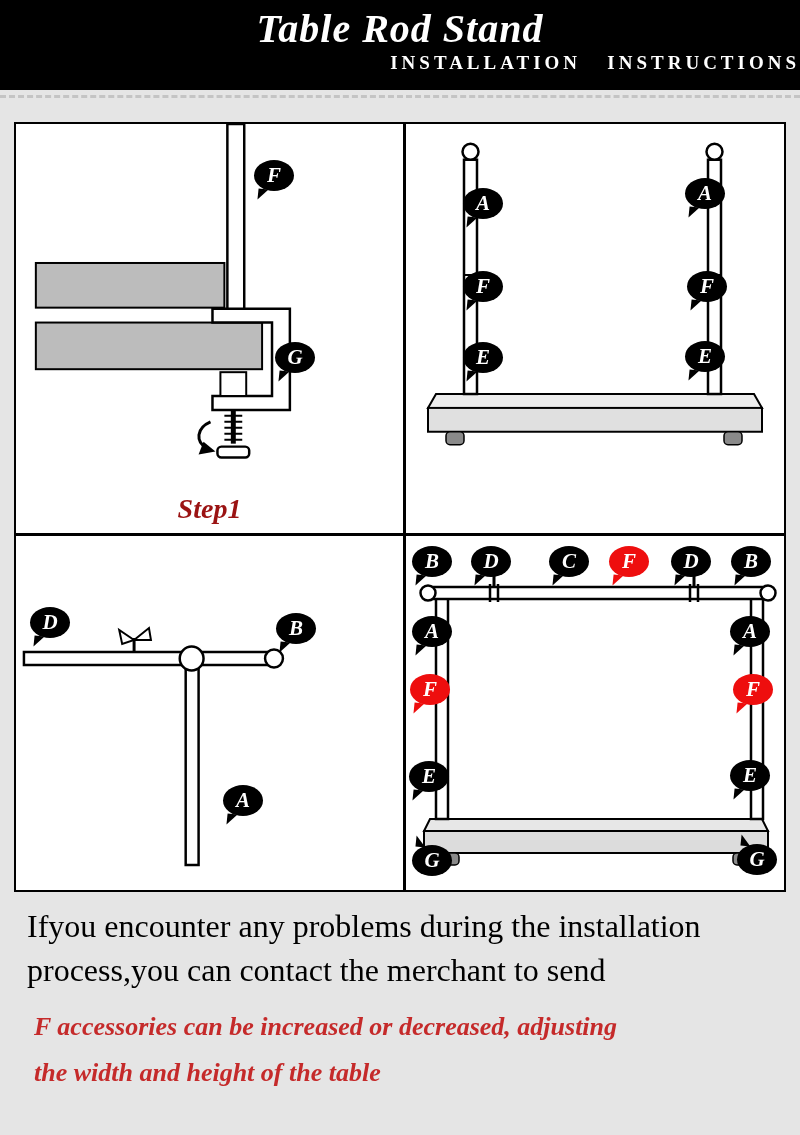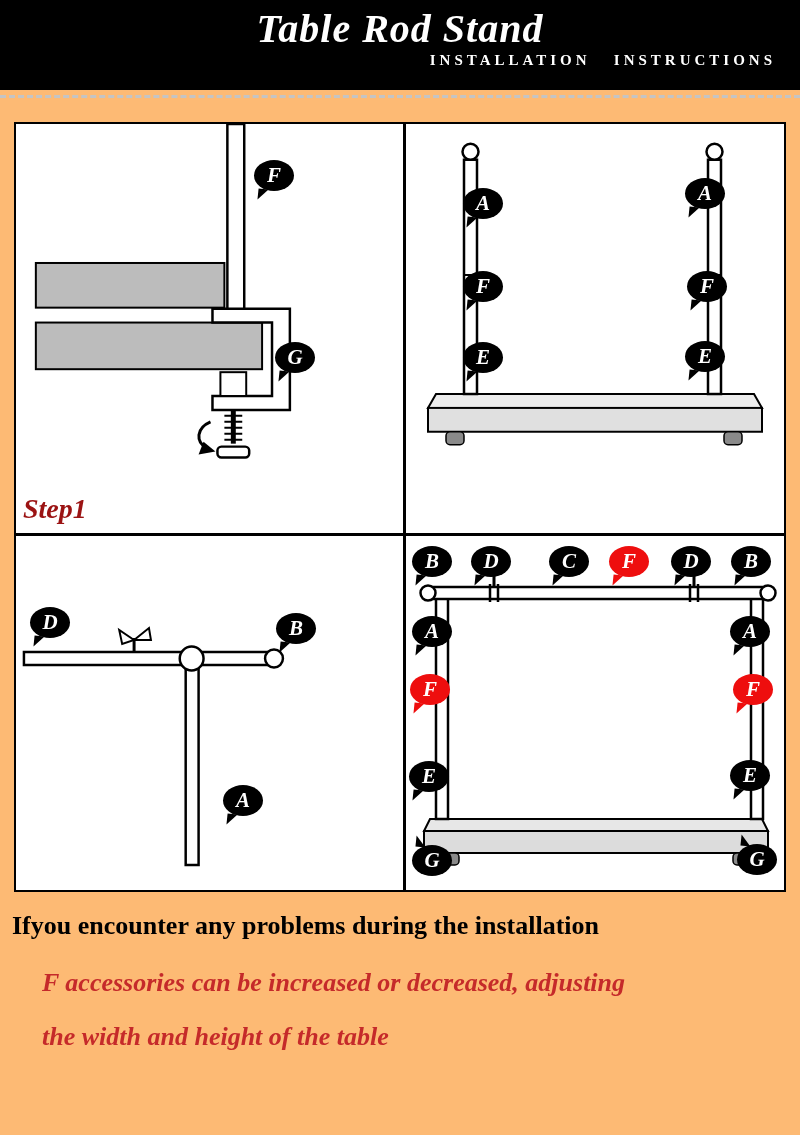--- a/index.html
+++ b/index.html
@@ -1,49 +1,49 @@
 <!DOCTYPE html>
 <html><head>
 <meta charset="utf-8">
 <style>
   html,body{margin:0;padding:0}
   body{background:#fff;font-family:"Liberation Serif",serif}
-  .page{width:800px;height:1135px;position:relative;background:#fdba74;overflow:hidden;margin:0 auto}
+  .page{width:800px;height:1135px;position:relative;background:#e5e5e5;overflow:hidden;margin:0 auto}
 
   
   .header{background:#000;height:84px;padding-top:6px}
   .title{color:#fff;font-style:italic;font-weight:bold;font-size:40px;text-align:center;line-height:46px;letter-spacing:1px;margin:0}
-  .subtitle{color:#fff;font-weight:bold;font-size:15px;letter-spacing:4px;text-align:right;padding-right:24px;white-space:pre}
+  .subtitle{color:#fff;font-weight:bold;font-size:19px;letter-spacing:4px;text-align:right;white-space:pre}
   .dashed-rule{border-top:3px dashed #c4c4c4;margin-top:5px}
 
   
   .grid{margin:24px 14px 0;width:772px;display:grid;grid-template-columns:390px 378px;grid-template-rows:412px 354px;border:2px solid #000;box-sizing:border-box}
   .panel{position:relative;background:#fff;box-sizing:border-box}
   .panel.c1{border-right:3px solid #000}
   .panel.r1{border-bottom:3px solid #000}
   .panel svg{position:absolute;inset:0;width:100%;height:100%}
 
   
   .bubble{position:absolute;width:40px;height:31px;background:#000;border-radius:50%;color:#fff;
           display:flex;align-items:center;justify-content:center;
           font-family:"Liberation Serif",serif;font-weight:bold;font-style:italic;font-size:21px;z-index:3}
   .bubble::after{content:"";position:absolute;left:4px;bottom:-9px;width:0;height:0;
           border-top:11px solid #000;border-right:10px solid transparent;transform:rotate(6deg)}
   .bubble.red{background:#ee0e0e}
   .bubble.red::after{border-top-color:#ee0e0e}
   .bubble.tail-up::after{bottom:auto;top:-9px;border-top:none;border-bottom:11px solid #000;border-right:10px solid transparent}
 
-  .step-label{position:absolute;bottom:8px;left:7px;right:0;text-align:left;
+  .step-label{position:absolute;bottom:8px;left:0;right:0;text-align:center;
           font-weight:bold;font-style:italic;font-size:28px;color:#9b1313;z-index:2}
 
   
-  .footer-text{margin:12px 12px 0;font-weight:bold;font-size:26px;color:#000}
+  .footer-text{margin:12px 27px 0;font-weight:normal;font-size:32px;color:#000}
   .footer-text p{margin:0;line-height:44px}
   .note-text{margin:12px 34px 0;font-weight:bold;font-style:italic;font-size:26px;color:#c52a2a}
-  .note-text p{margin:8px;line-height:46px}
+  .note-text p{margin:0;line-height:46px}
 </style>
 </head>
 <body>
 
 <div class="page">
 
   <header class="header">
     <h1 class="title">Table Rod Stand</h1>
     <div class="subtitle">INSTALLATION   INSTRUCTIONS</div>
   </header>
@@ -132,20 +132,21 @@
       <span class="bubble" style="left:3px;top:225px">E</span>
       <span class="bubble" style="left:324px;top:224px">E</span>
       <span class="bubble tail-up" style="left:6px;top:309px">G</span>
       <span class="bubble tail-up" style="left:331px;top:308px">G</span>
     </section>
 
   </div>
 
   <div class="footer-text">
     <p>Ifyou encounter any problems during the installation</p>
+    <p>process,you can contact the merchant to send</p>
   </div>
 
   <div class="note-text">
     <p>F accessories can be increased or decreased, adjusting</p>
     <p>the width and height of the table</p>
   </div>
 
 </div>
 
 </body></html>

